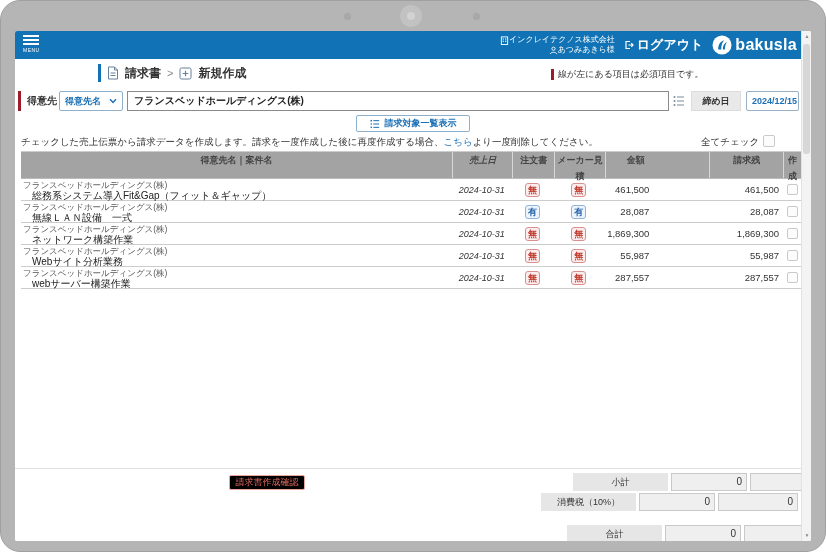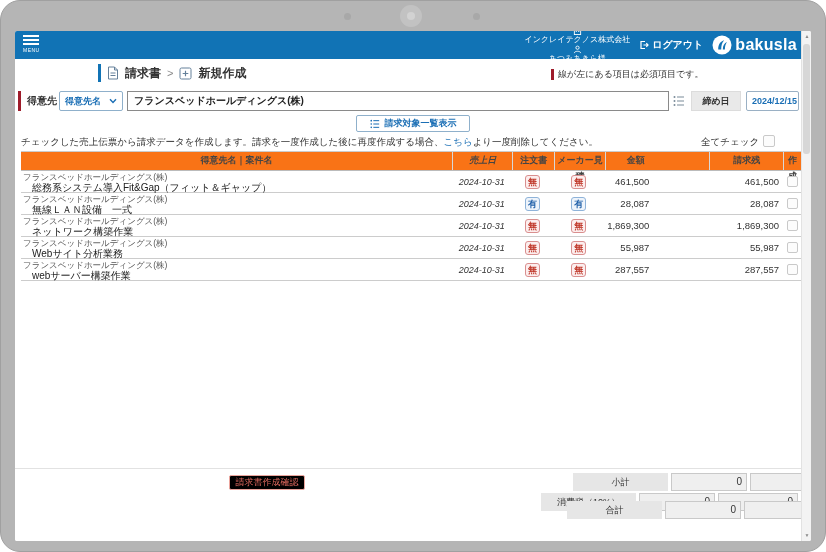--- a/index.html
+++ b/index.html
@@ -15,22 +15,22 @@
   .screen { position:absolute; left:14px; top:30px; width:796px; height:510px; background:#fff; border-radius:2px; overflow:hidden; }
   .page { position:absolute; left:0; top:0; width:786px; height:510px; }
 
   
   .appbar { position:absolute; left:0; top:0; width:786px; height:28px; background:#1173b5; }
   .hamb { position:absolute; left:8px; top:4px; width:20px; cursor:pointer; }
   .hamb .bar { width:16px; height:2px; background:#fff; margin-bottom:2px; }
   .hamb .mlbl { color:#fff; font-size:5px; letter-spacing:.5px; }
   .hdr-right { position:absolute; right:4px; top:0; height:28px; display:flex; align-items:center; gap:9px; }
   .hdr-info { text-align:right; }
-  .hdr-info .ln { display:flex; align-items:center; gap:0; color:#fff; font-size:8px; line-height:10px;flex-direction:column; }
-  .logout { display:flex; align-items:center; gap:3px; color:#fff; font-size:10px; font-weight:bold; cursor:pointer; }
+  .hdr-info .ln { display:flex; align-items:center; justify-content:flex-end; gap:0; color:#fff; font-size:8px; line-height:10px; }
+  .logout { display:flex; align-items:center; gap:3px; color:#fff; font-size:13px; font-weight:bold; cursor:pointer; }
   .logo { display:flex; align-items:center; gap:3px; cursor:pointer; }
   .logo .txt { color:#fff; font-size:16px; font-weight:bold; letter-spacing:.3px; }
 
   
   .crumbs { position:absolute; left:43px; top:33px; height:18px; display:flex; align-items:center; gap:6px;padding-left:40px; }
   .bluebar { width:3px; height:18px; background:#1173b5; }
   .crumb-txt { font-size:12px; font-weight:bold; color:#333; }
   .crumb-sep { font-size:11px; color:#888; }
 
   .required-note { position:absolute; left:536px; top:37px; display:flex; align-items:center; gap:4px;text-align:right; }
@@ -55,21 +55,21 @@
 
   
   .instr { position:absolute; left:6px; top:105px; font-size:9.5px; color:#333; }
   .instr a { color:#1b6fb5; text-decoration:none; cursor:pointer; }
   .checkall-lbl { position:absolute; left:686px; top:105px; font-size:9.5px; color:#333; }
   .cb { display:inline-block; width:12px; height:12px; background:#fcfcfc; border:1px solid #c9c9c9; border-radius:2px; cursor:pointer; }
   .checkall-cb { position:absolute; left:748px; top:104px; }
 
   
   .tbl { position:absolute; left:6px; top:120px; width:780px; }
-  .thead { display:flex; height:20px; background:#f97316; border-top:1px solid #ccc; border-bottom:1px solid #bbb;justify-content:flex-end; }
+  .thead { display:flex; height:28px; background:#a3a3a3; border-top:1px solid #ccc; border-bottom:1px solid #bbb;justify-content:flex-end; }
   .thead .h { font-size:9px; font-weight:bold; color:#444; text-align:center; line-height:16px; }
   .thead .h + .h { border-left:1px solid #d8d8d8; }
   .c1 { width:457px; } .c2 { width:64px;font-style:italic; } .c3 { width:44px; } .c4 { width:54px; }
   .c5 { width:64px; } .c6 { width:78px;margin-left:44px; } .c7 { width:19px; }
   .trow { display:flex; height:22px; border-bottom:1px solid #ccc; }
   .trow .c1 { padding:1px 0 0 2px; }
   .cust { font-size:8.5px; color:#555; line-height:10px; }
   .case { font-size:10px; color:#222; line-height:11px; padding-left:9px; }
   .trow .c2 { text-align:center; line-height:22px; font-size:9px; color:#333; }
   .trow .c3, .trow .c4, .trow .c7 { display:flex; align-items:center; justify-content:center; }
@@ -80,21 +80,21 @@
   .badge.yes { color:#1f5fa8; border:1px solid #8fb3d9; background:#eef4fb; }
   .cb.small { width:11px; height:11px; }
 
   
   .footer { position:absolute; left:0; top:437px; width:786px; height:73px; border-top:1px solid #e2e2e2; background:#fff; }
   .confirm-btn { position:absolute; left:214px; top:6px; width:76px; height:15px; background:#000000; border:1px solid #eba59d; border-radius:2px; color:#e06a5f; font-size:9px; line-height:13px; text-align:center; cursor:pointer; }
   .sumrow { position:absolute; left:526px; height:18px; display:flex; gap:3px; }
   .sumrow .lbl { width:95px; background:#e6e6e6; text-align:center; font-size:9px; color:#333; line-height:18px; }
   .sumrow .box { background:#efefef; border:1px solid #c9c9c9; font-size:10px; color:#333; text-align:right; line-height:16px; padding-right:4px; }
   .sumrow .b1 { width:76px; } .sumrow .b2 { width:80px; }
-  .sr0 { top:4px;padding-left:32px; } .sr1 { top:24px; } .sr2 { top:32px;padding-left:26px; }
+  .sr0 { top:4px;padding-left:32px; } .sr1 { top:24px; } .sr2 { top:56px;padding-left:26px; }
 
   
   .sbar { position:absolute; right:0; top:0; width:10px; height:510px; background:#f3f3f3; border-left:1px solid #e2e2e2; }
   .sbar .arr { position:absolute; left:0; width:10px; height:11px; color:#8a8a8a; font-size:5px; text-align:center; line-height:11px; cursor:pointer; }
   .sbar .up { top:0; } .sbar .dn { bottom:0; }
   .sbar .thumb { position:absolute; left:1px; top:13px; width:7px; height:110px; background:#d7d7d7; border-radius:3px; cursor:pointer; }
 
   svg { display:block; }
 </style>
 </head>

